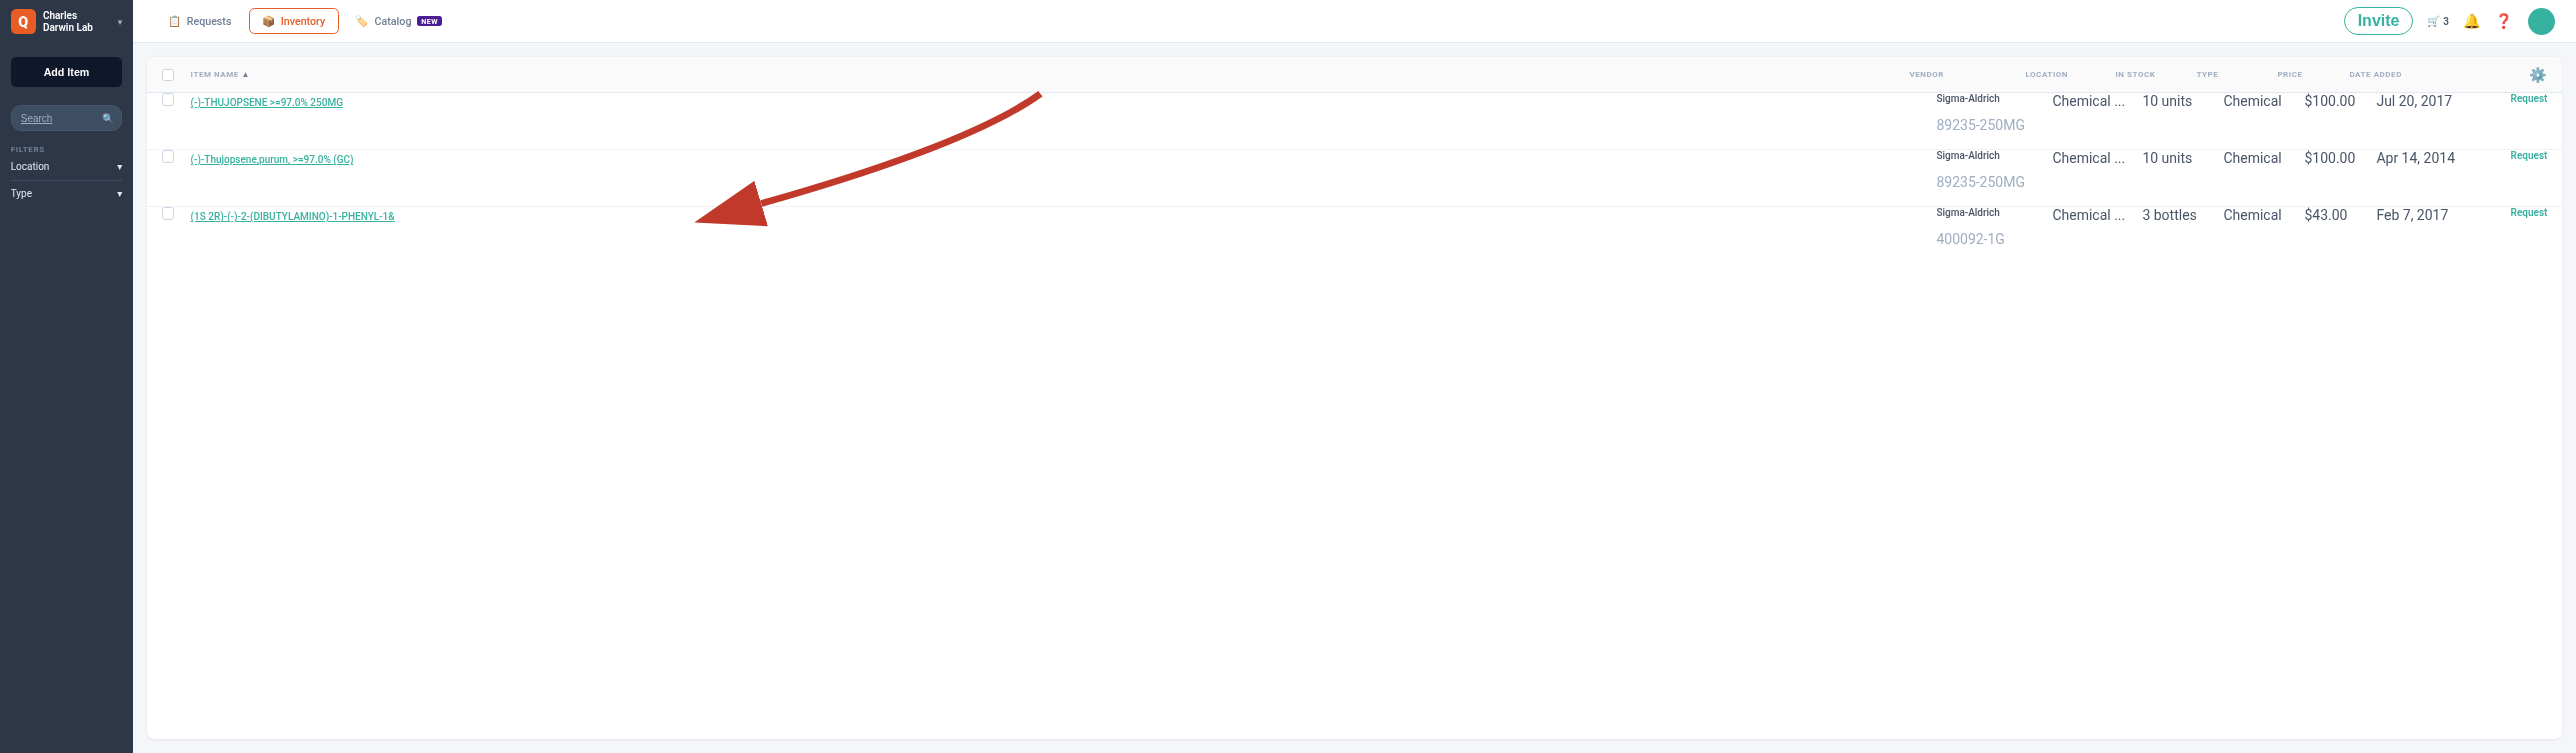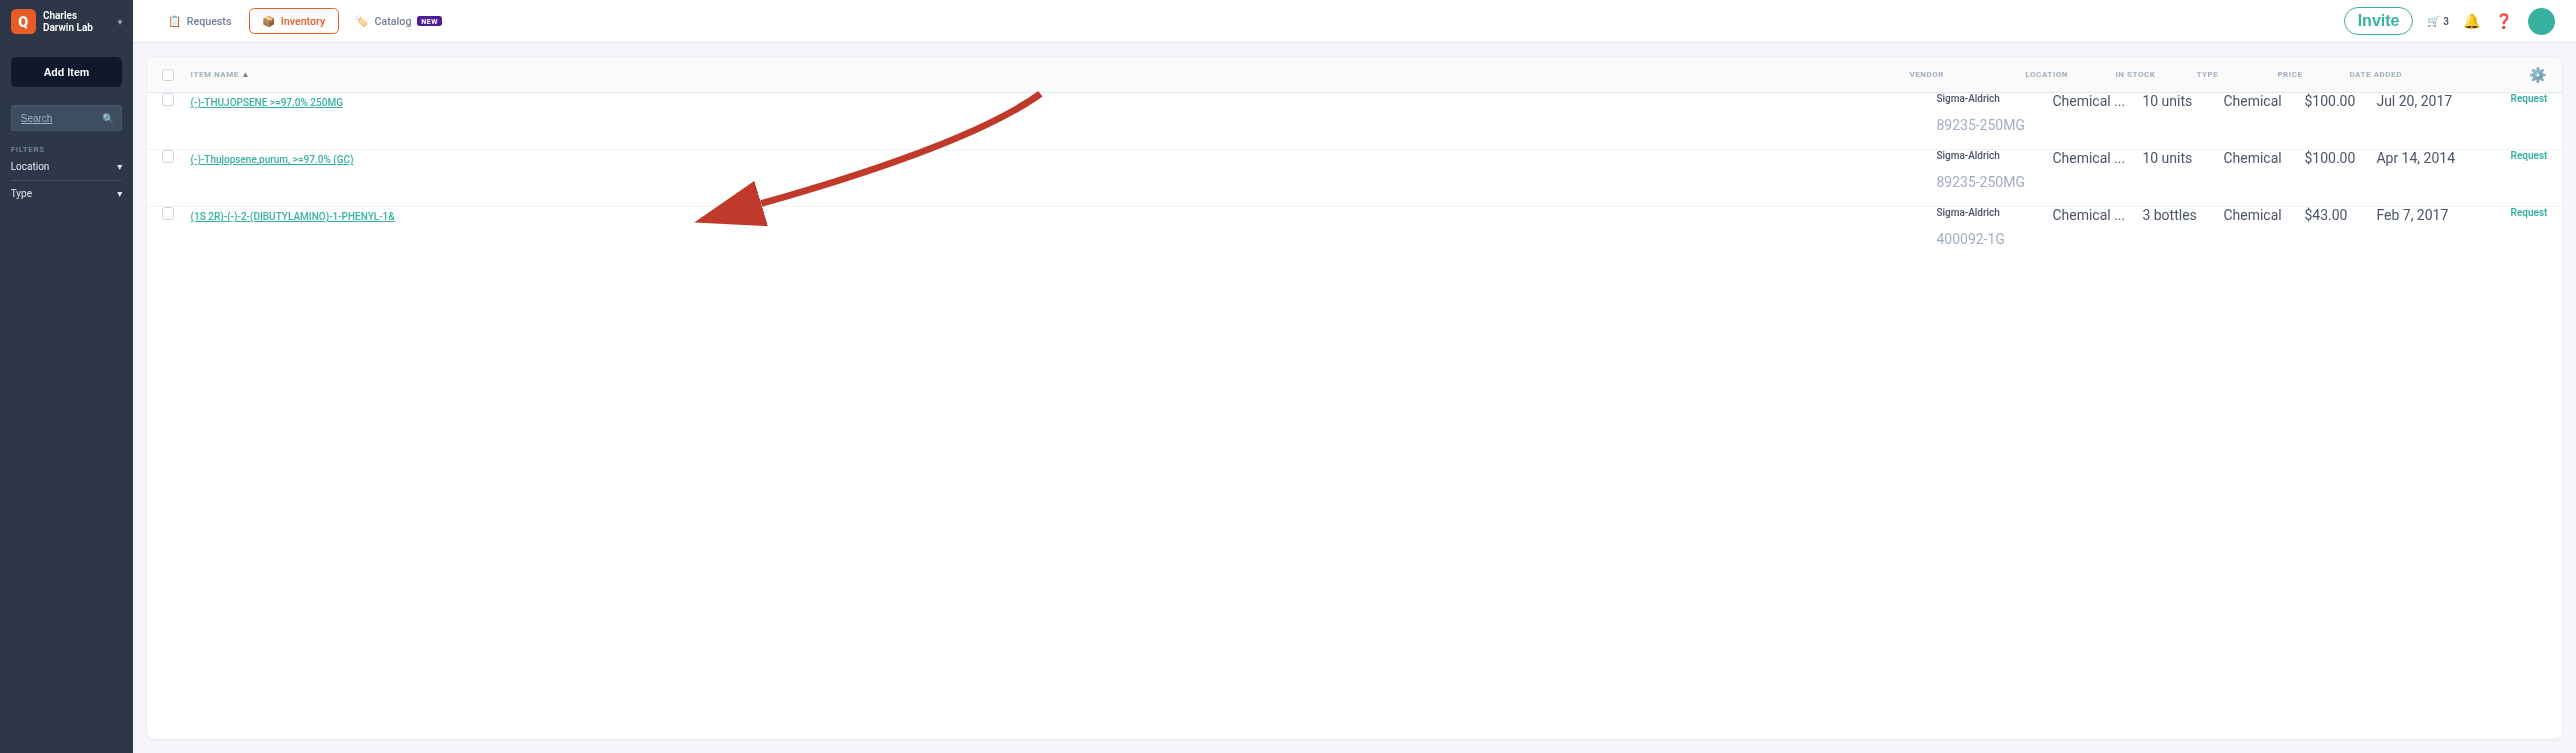--- a/index.html
+++ b/index.html
@@ -65,21 +65,21 @@
       width: calc(100% - 21.5px);
       margin: 0 10.7px;
       position: relative;
       display: flex;
       align-items: center;
     }
     .search-input {
       width: 100%;
       padding: 6.3px 27px 6.3px 9px;
       border: 0.9px solid #4a5568;
-      border-radius: 2px;
+      border-radius: 10px;
       background: #3d4e63;
       color: #a0aec0;
       font-size: 10px;
       outline: none;
       text-decoration: underline;
     }
     .search-input::placeholder { color: #a0aec0; }
     .search-icon-wrap {
       position: absolute;
       right: 7.2px;

